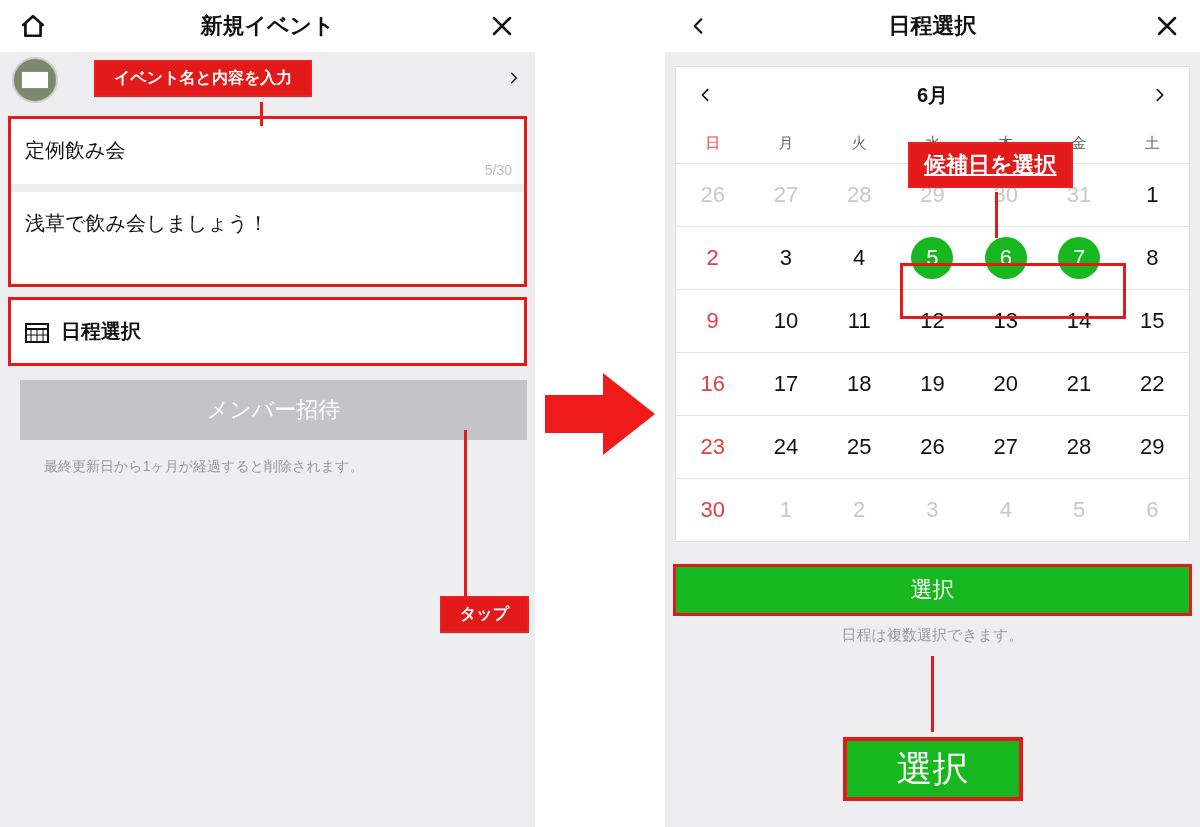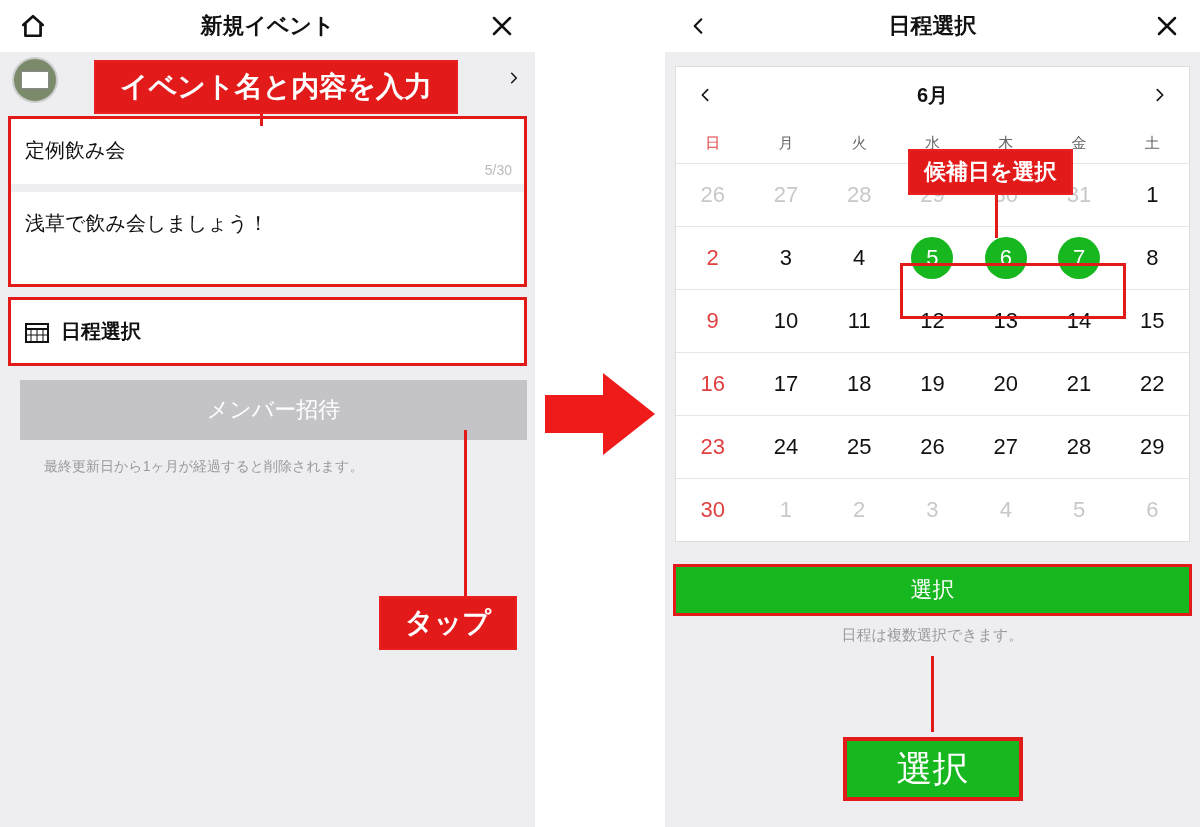--- a/index.html
+++ b/index.html
@@ -47,22 +47,22 @@
     border:2px solid #ccc;
   }
   .avatar .inner { width:28px; height:18px; background:#fff; border:1px solid #888; font-size:7px; text-align:center; }
   .chev-right { position:absolute; right:14px; color:#bbb; }
   
   .callout {
     position:absolute;
     background:#e21a1a;
     color:#fff;
     font-weight:700;
-    font-size:28px;
-    padding:6px 24px;
+    font-size:16px;
+    padding:6px 18px;
     border:2px solid #ea1f1f;
     white-space:nowrap;
     z-index:5;
   }
   .callout-line {
     position:absolute;
     background:#e21a1a;
     z-index:4;
   }
   
@@ -195,21 +195,21 @@
     <span>日程選択</span>
   </div>
 
   <div class="invite-btn">
     <span>メンバー招待</span>
   </div>
 
   <div class="footnote">最終更新日から1ヶ月が経過すると削除されます。</div>
 
   <div class="callout-line" style="right:68px; top:430px; width:3px; height:170px;"></div>
-  <div class="callout" style="right:18px; top:596px;">タップ</div>
+  <div class="callout" style="right:6px; top:596px;">タップ</div>
 </div>
 
 <div class="gap">
   <svg class="arrow" viewBox="0 0 110 90">
     <polygon points="0,26 58,26 58,4 110,45 58,86 58,64 0,64" fill="#ef1a1a"></polygon>
   </svg>
 </div>
 
 <div class="phone">
   <div class="hdr">
@@ -307,21 +307,21 @@
           <div class="day other">1</div>
           <div class="day other">2</div>
           <div class="day other">3</div>
           <div class="day other">4</div>
           <div class="day other">5</div>
           <div class="day other">6</div>
         </div>
       </div>
   </div>
 
-  <div class="callout" style="left:243px; top:149px; font-size:22px; padding:6px 14px;">候補日を選択</div>
+  <div class="callout" style="left:243px; top:142px; font-size:22px; padding:6px 14px;text-decoration:underline;">候補日を選択</div>
   <div class="callout-line" style="left:330px; top:192px; width:3px; height:46px;"></div>
 
   <div style="position:absolute; left:235px; top:263px; width:226px; height:56px; border:3px solid #e21a1a; pointer-events:none;"></div>
 
   <div class="sel-btn">
     <span>選択</span>
   </div>
   <div class="sel-note">日程は複数選択できます。</div>
   <div class="callout-line" style="left:266px; top:656px; width:3px; height:76px;"></div>
   <div class="sel-big">選択</div>

